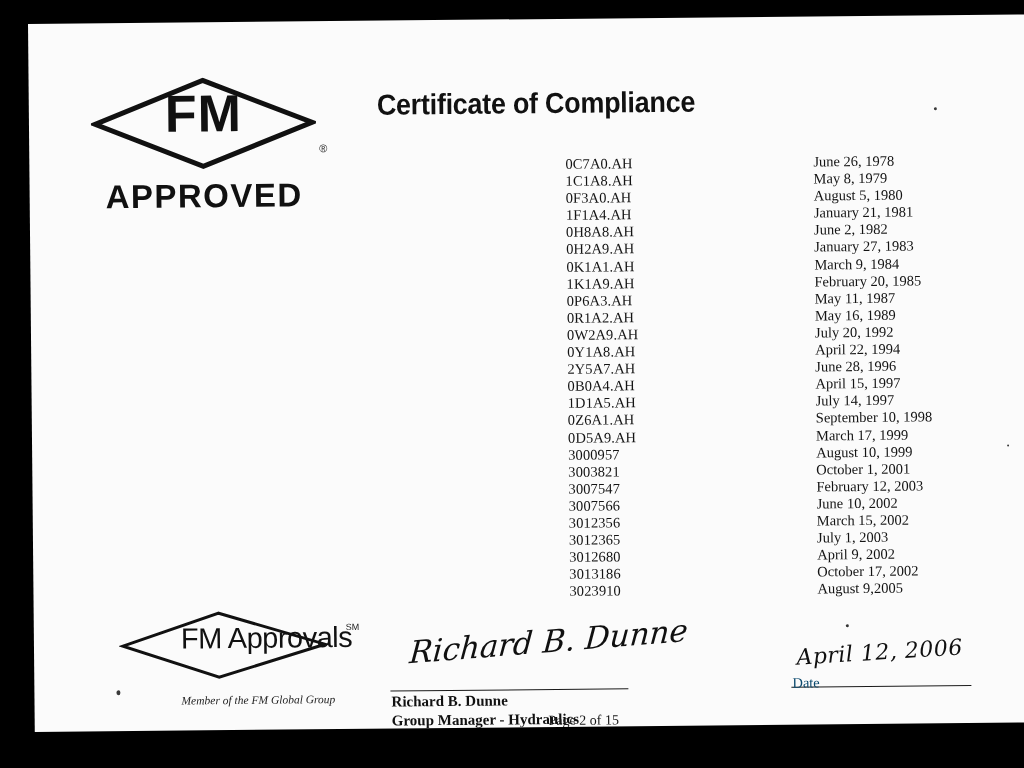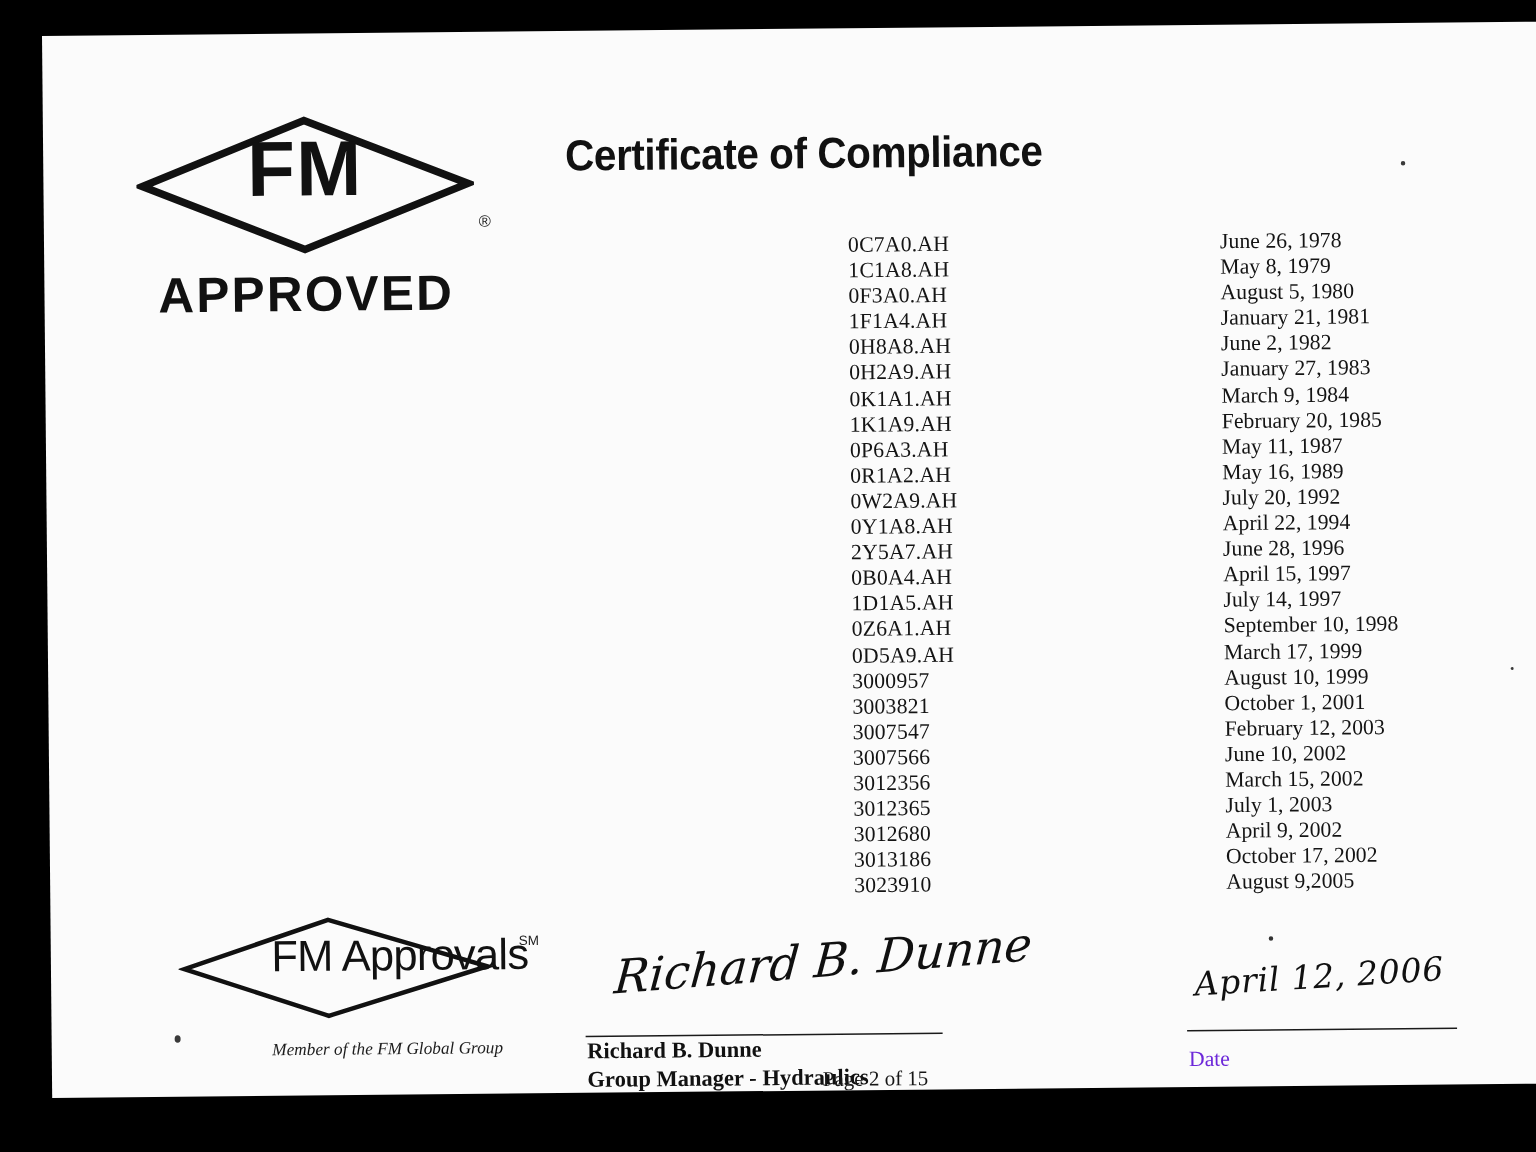--- a/index.html
+++ b/index.html
@@ -244,23 +244,23 @@
     position: absolute;
     left: 0;
     top: 64px;
     width: 180px;
     height: 1px;
     background: #1a1a1a;
   }
   .date-label {
     position: absolute;
     left: 1px;
-    top: 76px;
+    top: 52px;
     font-size: 14.5px;
-    color: #6d28d9;
+    color: #0c4a6e;
   }
   .date-dot {
     position: absolute;
     left: 55px;
     top: 2px;
     width: 3px;
     height: 3px;
     background: #333;
     border-radius: 50%;
   }

